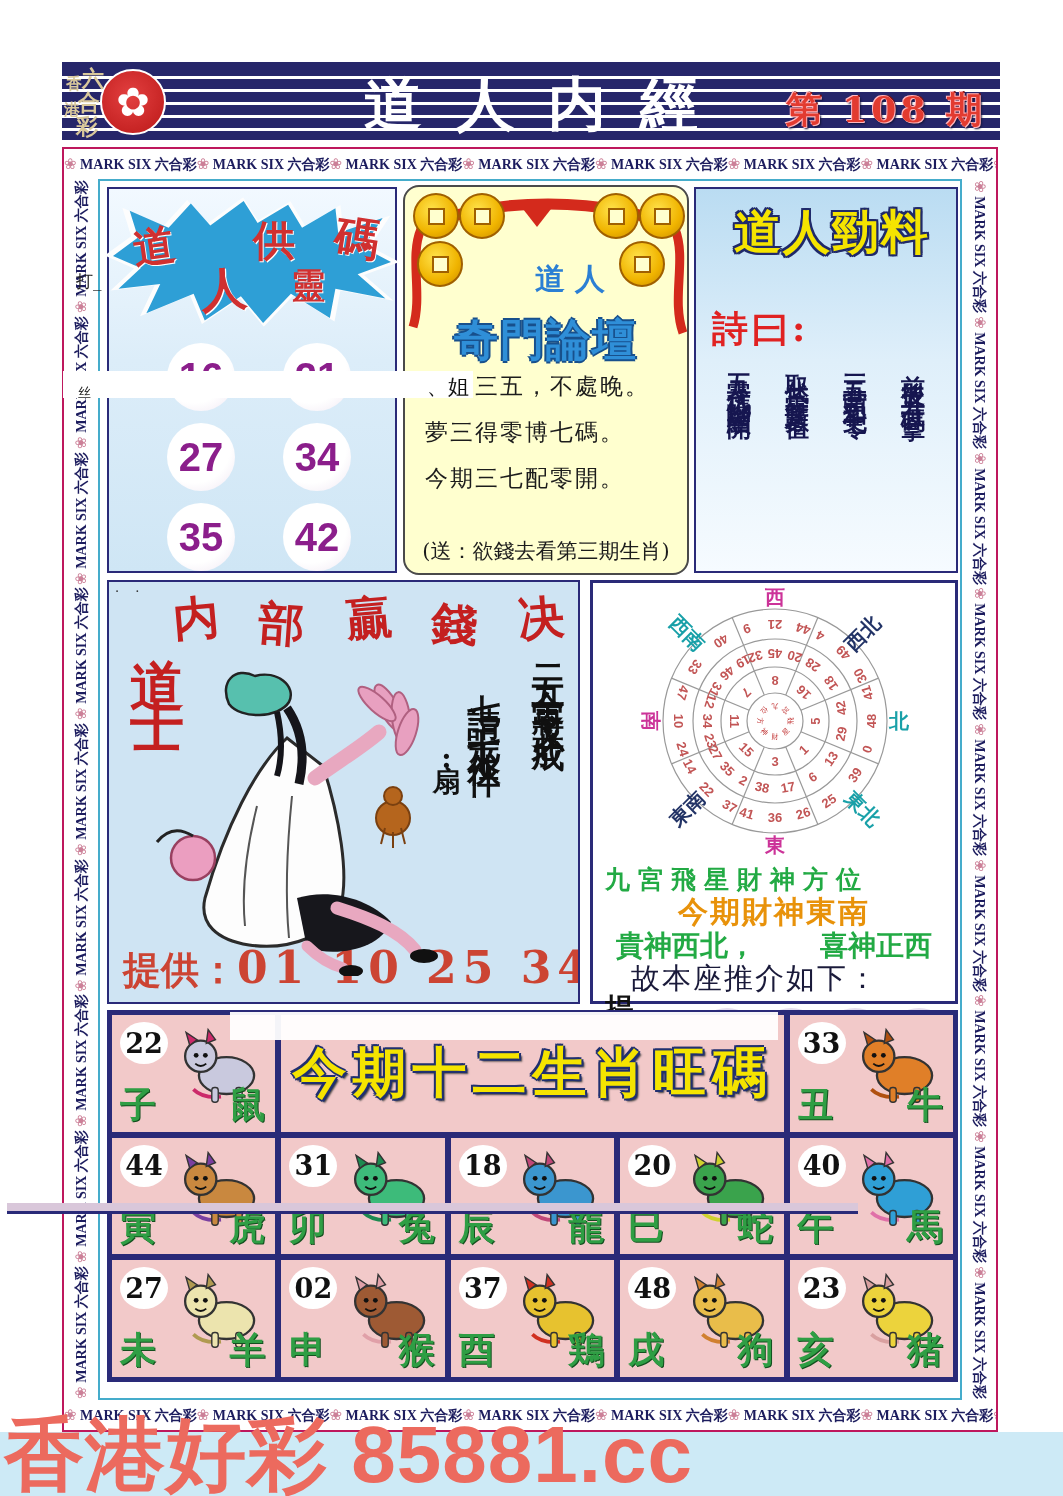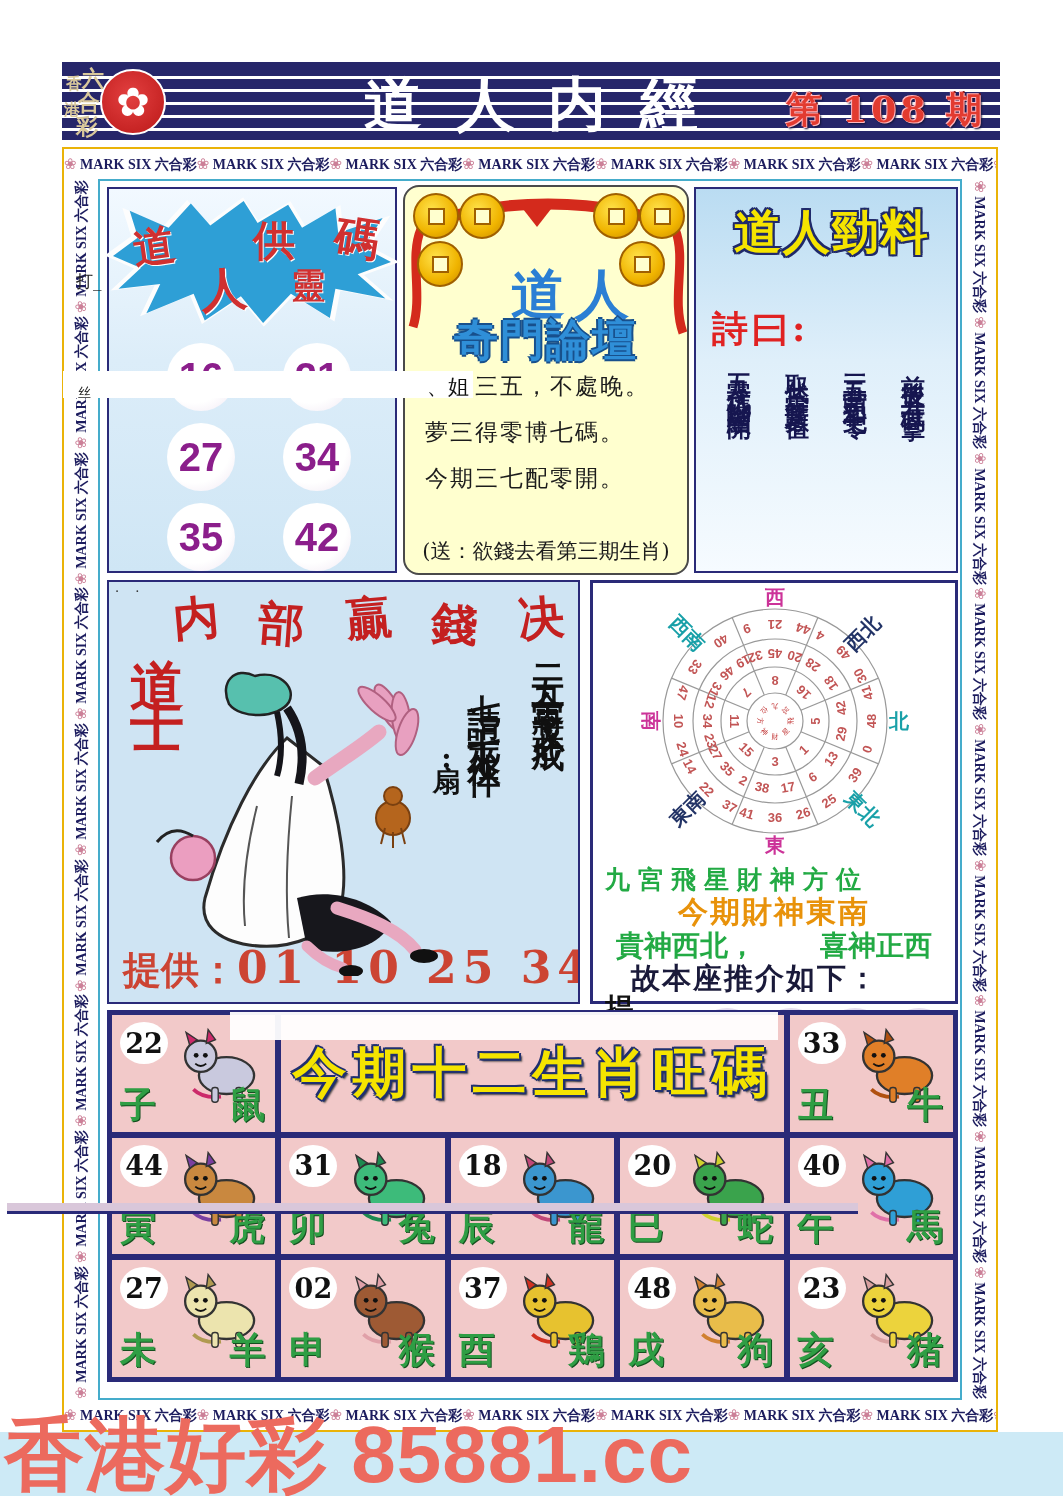--- a/index.html
+++ b/index.html
@@ -16,21 +16,21 @@
   #logo-flower{color:#fff;font-size:40px;line-height:1;}
   .logo-ch{position:absolute;color:#d9c89b;font-family:"DejaVu Serif",serif;font-weight:bold;z-index:3;}
   #banner-title{position:absolute;left:0;right:0;top:4px;text-align:center;color:#fff;
                 font-family:Liberation Sans, sans-serif;font-weight:bold;font-size:58px;letter-spacing:34px;
                 text-indent:34px;z-index:2;}
   #banner-issue{position:absolute;right:14px;top:24px;color:#e23b30;font-weight:bold;font-size:36px;
                 letter-spacing:4px;font-family:"DejaVu Serif",serif;z-index:3;
                 text-shadow:1px 1px 0 #ffb8c0,-1px -1px 0 #ffb8c0,1px -1px 0 #7a1010,2px 2px 2px #14143a;}
 
   
-  #frame{left:62px;top:147px;width:936px;height:1285px;border:2px solid #eab308;background:#fff;box-sizing:border-box;}
+  #frame{left:62px;top:147px;width:936px;height:1285px;border:2px solid #be185d;background:#fff;box-sizing:border-box;}
   .strip{position:absolute;background:#fff;overflow:hidden;}
   #strip-top{left:0;top:0;right:0;height:30px;display:flex;justify-content:space-around;align-items:center;}
   #strip-bottom{left:0;bottom:0;right:0;height:30px;display:flex;justify-content:space-around;align-items:center;}
   #strip-left{left:0;top:30px;bottom:30px;width:34px;display:flex;flex-direction:column;justify-content:space-around;align-items:center;}
   #strip-right{right:0;top:30px;bottom:30px;width:34px;display:flex;flex-direction:column;justify-content:space-around;align-items:center;}
   .ms-unit{white-space:nowrap;color:#1c1c5e;font-family:"Liberation Serif",serif;font-size:14px;font-weight:bold;}
   .ms-unit .flower{color:#cc8098;font-size:15px;font-weight:normal;}
   .ms-unit .cn{font-weight:bold;}
   .ms-v{display:block;transform:rotate(-90deg);}
   #strip-right .ms-v{transform:rotate(90deg);}
@@ -55,21 +55,21 @@
               color:#8b1e8b;font-weight:bold;font-size:40px;font-family:"Liberation Sans",sans-serif;}
 
   
   #forum{left:303px;top:4px;width:286px;height:390px;border:2px solid #4a4a4a;border-radius:16px;background:#ffffcf;overflow:hidden;}
   .coin{position:absolute;width:46px;height:46px;border-radius:50%;
         background:radial-gradient(circle at 40% 35%,#ffe24a,#f0b400 60%,#c88a00);
         border:2px solid #a06000;display:flex;align-items:center;justify-content:center;box-sizing:border-box;}
   .coin .hole{width:13px;height:13px;background:#ffffcf;border:2px solid #a06000;}
   #forum-ribbon{position:absolute;left:0;top:0;width:286px;height:160px;pointer-events:none;}
   #forum-t1{position:absolute;left:0;right:0;top:72px;text-align:center;color:#2b7fd4;
-            font-family:"DejaVu Serif",serif;font-weight:bold;font-size:54px;letter-spacing:10px;text-indent:10px;margin-left:48px;}
+            font-family:"DejaVu Serif",serif;font-weight:bold;font-size:30px;letter-spacing:10px;text-indent:10px;margin-left:48px;}
   #forum-t2{position:absolute;left:0;right:0;top:124px;text-align:center;color:#2f8fd8;
             font-family:"DejaVu Serif",serif;font-weight:bold;font-size:44px;letter-spacing:2px;
             text-shadow:2px 0 #18508c,-2px 0 #18508c,0 2px #18508c,0 -2px #18508c;}
   #forum-lines{position:absolute;left:20px;top:176px;right:10px;}
   .forum-line{height:46px;line-height:46px;color:#1c1c1c;font-family:"DejaVu Serif",serif;font-size:23px;letter-spacing:2px;}
   #forum-gift{position:absolute;left:0;right:0;bottom:8px;text-align:center;color:#1c1c1c;
               font-family:"DejaVu Serif",serif;font-size:21px;}
 
   
   #jinliao{left:594px;top:6px;width:264px;height:386px;border:2px solid #2a2a78;
@@ -108,21 +108,21 @@
   #jiugong{left:490px;top:399px;width:368px;height:424px;border:3px solid #2a2a78;background:#fff;}
   #wheel{position:absolute;left:2px;top:2px;}
   #jg-title{position:absolute;left:0;right:0;top:280px;text-align:left;padding-left:12px;color:#22aa44;
       font-family:"DejaVu Serif",serif;font-weight:bold;font-size:25px;letter-spacing:8px;}
   #jg-caishen{position:absolute;left:0;right:0;top:309px;text-align:center;color:#e8920a;
       font-family:"DejaVu Serif",serif;font-weight:bold;font-size:30px;letter-spacing:2px;}
   #jg-gx{position:absolute;left:0;right:0;top:344px;color:#22aa44;
       font-family:"DejaVu Serif",serif;font-weight:bold;font-size:28px;display:flex;justify-content:space-between;
       padding:0 23px;box-sizing:border-box;}
   #jg-reco{position:absolute;left:38px;top:376px;color:#1a1a3a;font-family:"DejaVu Serif",serif;
-      font-weight:bold;font-size:29px;letter-spacing:2px;}
+      font-weight:normal;font-size:29px;letter-spacing:2px;}
   #jg-provide{position:absolute;left:12px;top:406px;display:flex;align-items:center;}
   #jg-provide .lbl{color:#111;font-family:"DejaVu Serif",serif;font-weight:bold;font-size:30px;margin-right:6px;}
   .ball{width:56px;height:44px;border-radius:50%;margin-right:8px;
       background:radial-gradient(circle at 40% 32%,#eee8f5,#cfc6de);
       display:flex;align-items:center;justify-content:center;
       color:#1a1a6e;font-weight:bold;font-size:33px;font-family:"Liberation Sans",sans-serif;}
 
   
   #zodiac{left:7px;top:829px;width:851px;height:372px;background:#2a2a78;border:5px solid #2a2a78;
       display:grid;grid-template-columns:repeat(5,1fr);grid-template-rows:repeat(3,1fr);gap:6px;box-sizing:border-box;}

